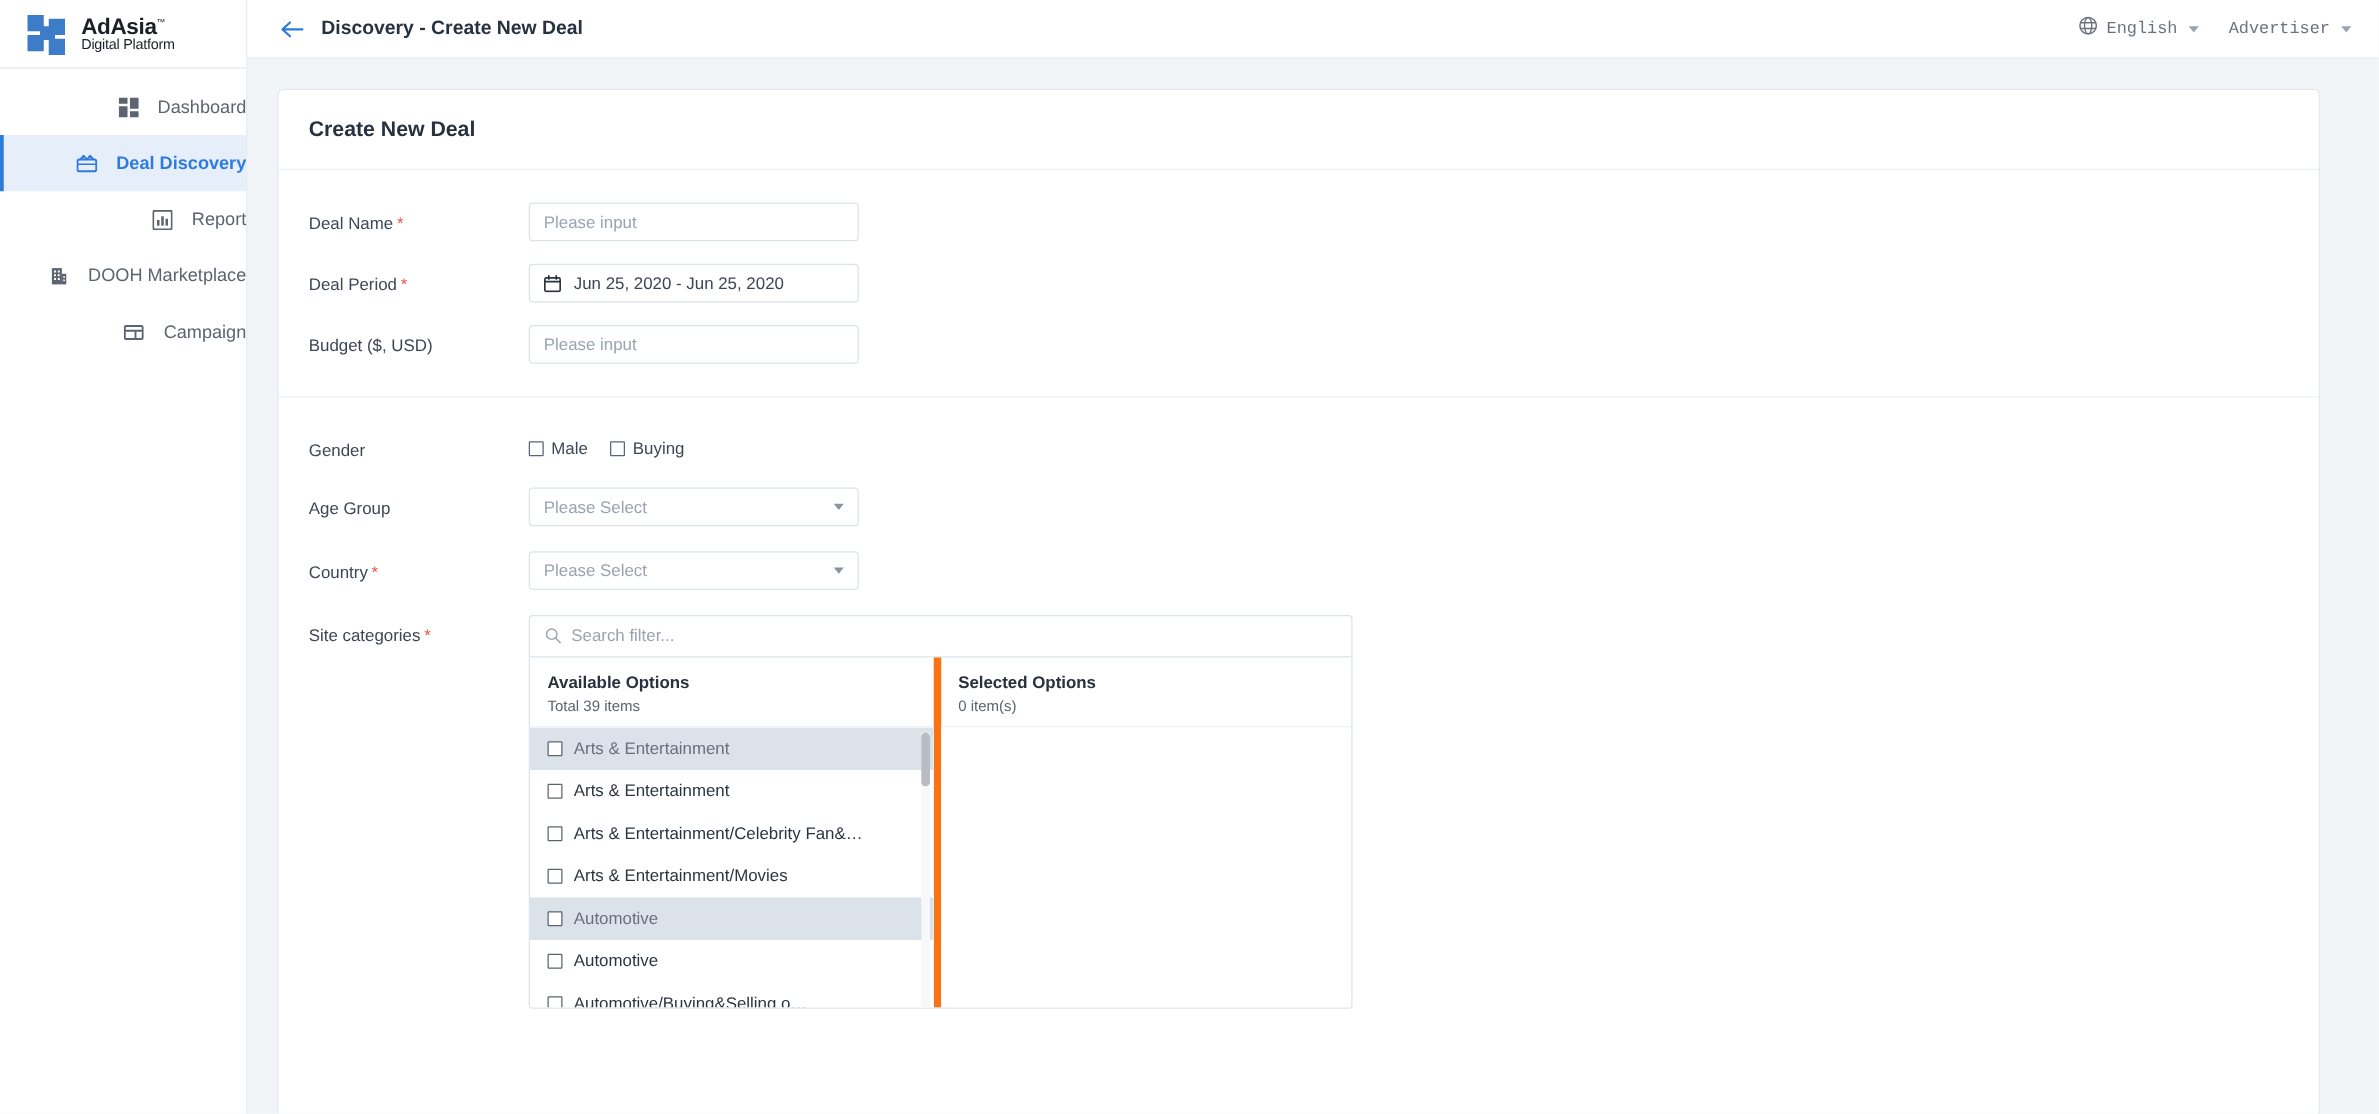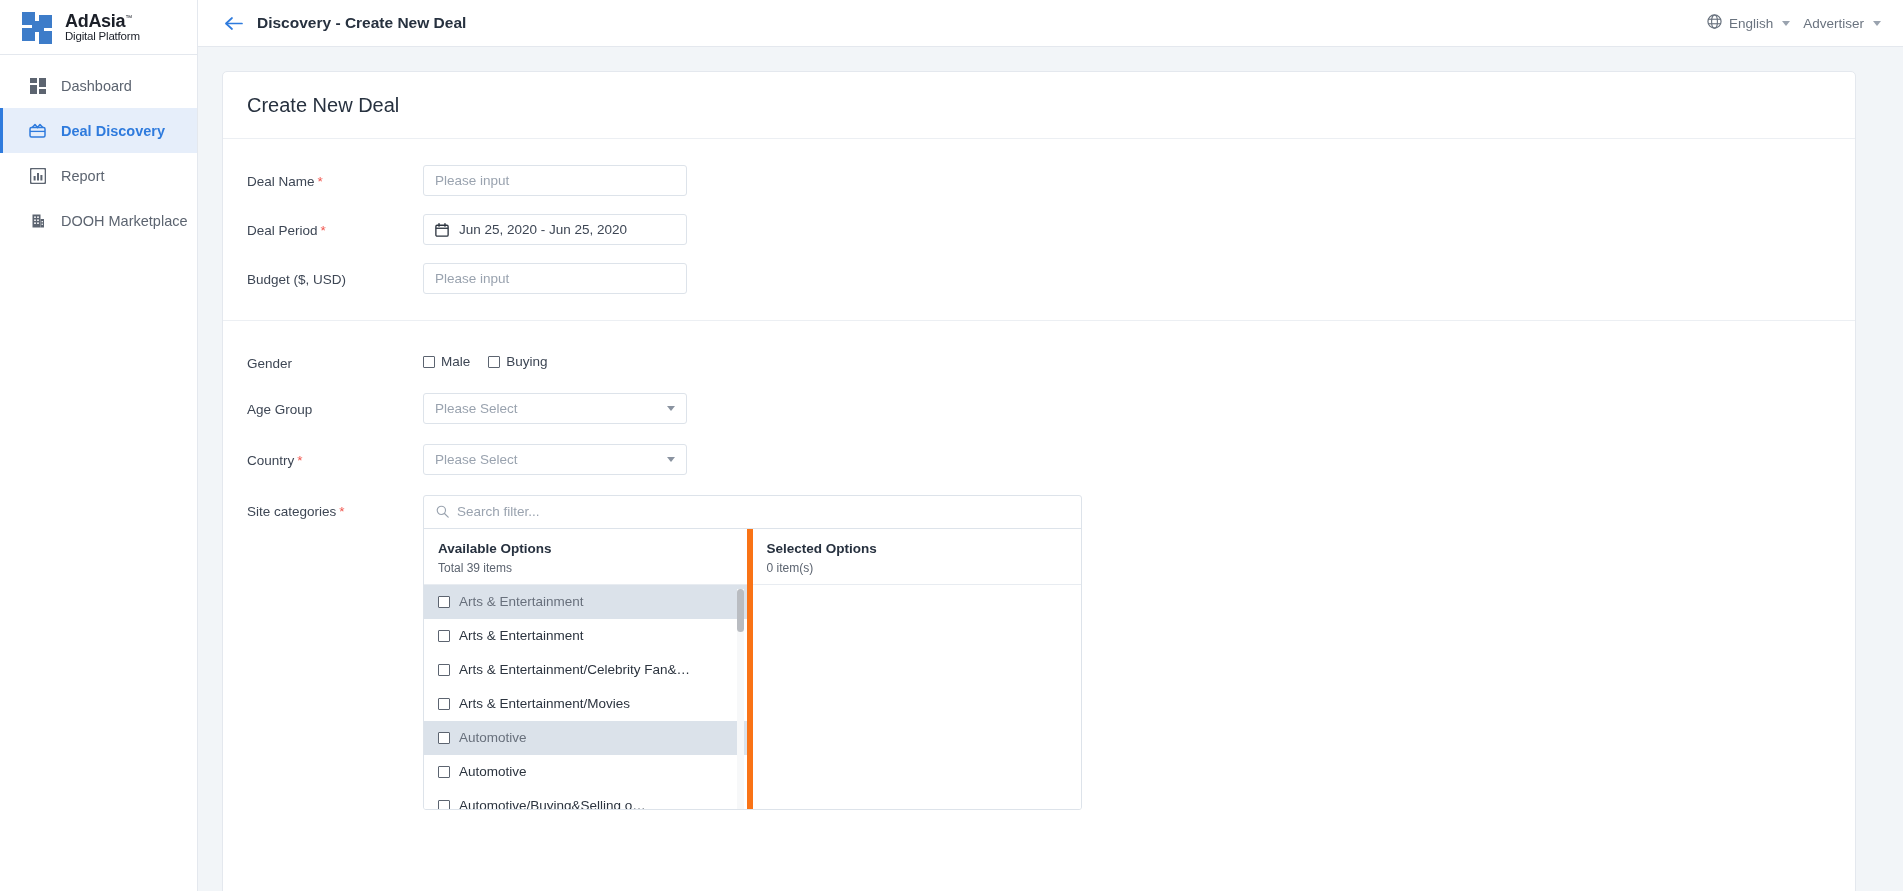--- a/index.html
+++ b/index.html
@@ -40,20 +40,21 @@
   }
   .brand-title sup { font-size: 7px; vertical-align: super; font-weight: normal; }
   .brand-sub { font-size: 11.5px; font-weight: normal; color: #1b1f28; letter-spacing: -0.2px; }
 
   .nav { padding-top: 8px; }
   .nav-item {
     display: flex; align-items: center; height: 45px;
     padding-left: 26px; color: #5c6470; font-size: 14.5px;
     cursor: pointer; position: relative;
     border-left: 3px solid transparent;
+    justify-content: flex-end;
   }
   .nav-item .nav-ico {
     width: 17px; height: 17px; margin-right: 15px; flex: none;
     display: flex; align-items: center; justify-content: center;
   }
   .nav-item .nav-ico svg { display: block; }
   .nav-item.active {
     background: #e6eefa; color: #2f7bdd; border-left-color: #2f7bdd; font-weight: bold;
   }
 
@@ -62,41 +63,41 @@
 
   .topbar {
     height: 47px; background: #fff; border-bottom: 1px solid #e4e8ee;
     display: flex; align-items: center; padding: 0 22px 0 24px; flex: none;
   }
   .back-arrow {
     width: 22px; height: 22px; margin-right: 13px; cursor: pointer; flex: none;
     display: flex; align-items: center; justify-content: center;
   }
   .page-title { font-size: 15.5px; font-weight: bold; color: #27313f; }
-  .topbar-right { margin-left: auto; display: flex; align-items: center; gap: 13px; }
+  .topbar-right { margin-left: auto; display: flex; align-items: center; gap: 24px; font-family: Liberation Mono, monospace; }
   .tb-drop {
     display: flex; align-items: center; gap: 7px;
     color: #6a737f; font-size: 13.5px; cursor: pointer;
   }
   .caret {
     width: 0; height: 0; border-left: 4.5px solid transparent;
     border-right: 4.5px solid transparent; border-top: 5px solid #9aa3af;
     margin-left: 2px;
   }
 
   .content { flex: 1; overflow: hidden; padding: 24px; }
 
   .card {
     background: #fff; border: 1px solid #e4e8ee; border-radius: 5px;
     width: 1634px; min-height: 900px;
   }
   .card-head {
     padding: 22px 24px 21px 24px; border-bottom: 1px solid #eceff3;
   }
-  .card-head h2 { font-size: 20px; font-weight: normal; color: #27313f; }
+  .card-head h2 { font-size: 17px; font-weight: bold; color: #27313f; }
 
   .section { padding: 26px 24px 26px 24px; border-bottom: 1px solid #eceff3; }
   .section.nb { border-bottom: none; }
 
   .row { display: flex; align-items: flex-start; margin-bottom: 18px; }
   .row:last-child { margin-bottom: 0; }
   .row.tall { margin-bottom: 20px; }
   .lbl {
     width: 176px; min-width: 176px; font-size: 13.5px; color: #3d4654;
     padding-top: 8px; line-height: 1.3;
@@ -238,20 +239,30 @@
               <rect x="7.2" y="6.4" width="1.6" height="1.6" fill="#fff"></rect>
               <rect x="4.2" y="9.4" width="1.6" height="1.6" fill="#fff"></rect>
               <rect x="7.2" y="9.4" width="1.6" height="1.6" fill="#fff"></rect>
               <rect x="11.6" y="8" width="1.3" height="1.3" fill="#fff"></rect>
               <rect x="11.6" y="10.6" width="1.3" height="1.3" fill="#fff"></rect>
             </svg>
         </span>
         <span>DOOH Marketplace</span>
       </div>
 
+      <div class="nav-item">
+        <span class="nav-ico">
+          <svg width="16" height="16" viewBox="0 0 16 16">
+              <rect x="0.8" y="2.8" width="14.4" height="10.4" rx="1.2" fill="none" stroke="#5c6470" stroke-width="1.6"></rect>
+              <line x1="0.8" y1="6.6" x2="15.2" y2="6.6" stroke="#5c6470" stroke-width="1.5"></line>
+              <line x1="9.4" y1="6.6" x2="9.4" y2="13.2" stroke="#5c6470" stroke-width="1.5"></line>
+            </svg>
+        </span>
+        <span>Campaign</span>
+      </div>
 
     </nav>
   </aside>
 
   <div class="main">
 
     <header class="topbar">
       <span class="back-arrow">
         <svg width="19" height="15" viewBox="0 0 19 15">
             <path d="M8 2 L2 7.5 L8 13" fill="none" stroke="#2f7bdd" stroke-width="1.7" stroke-linecap="round" stroke-linejoin="round"></path>

